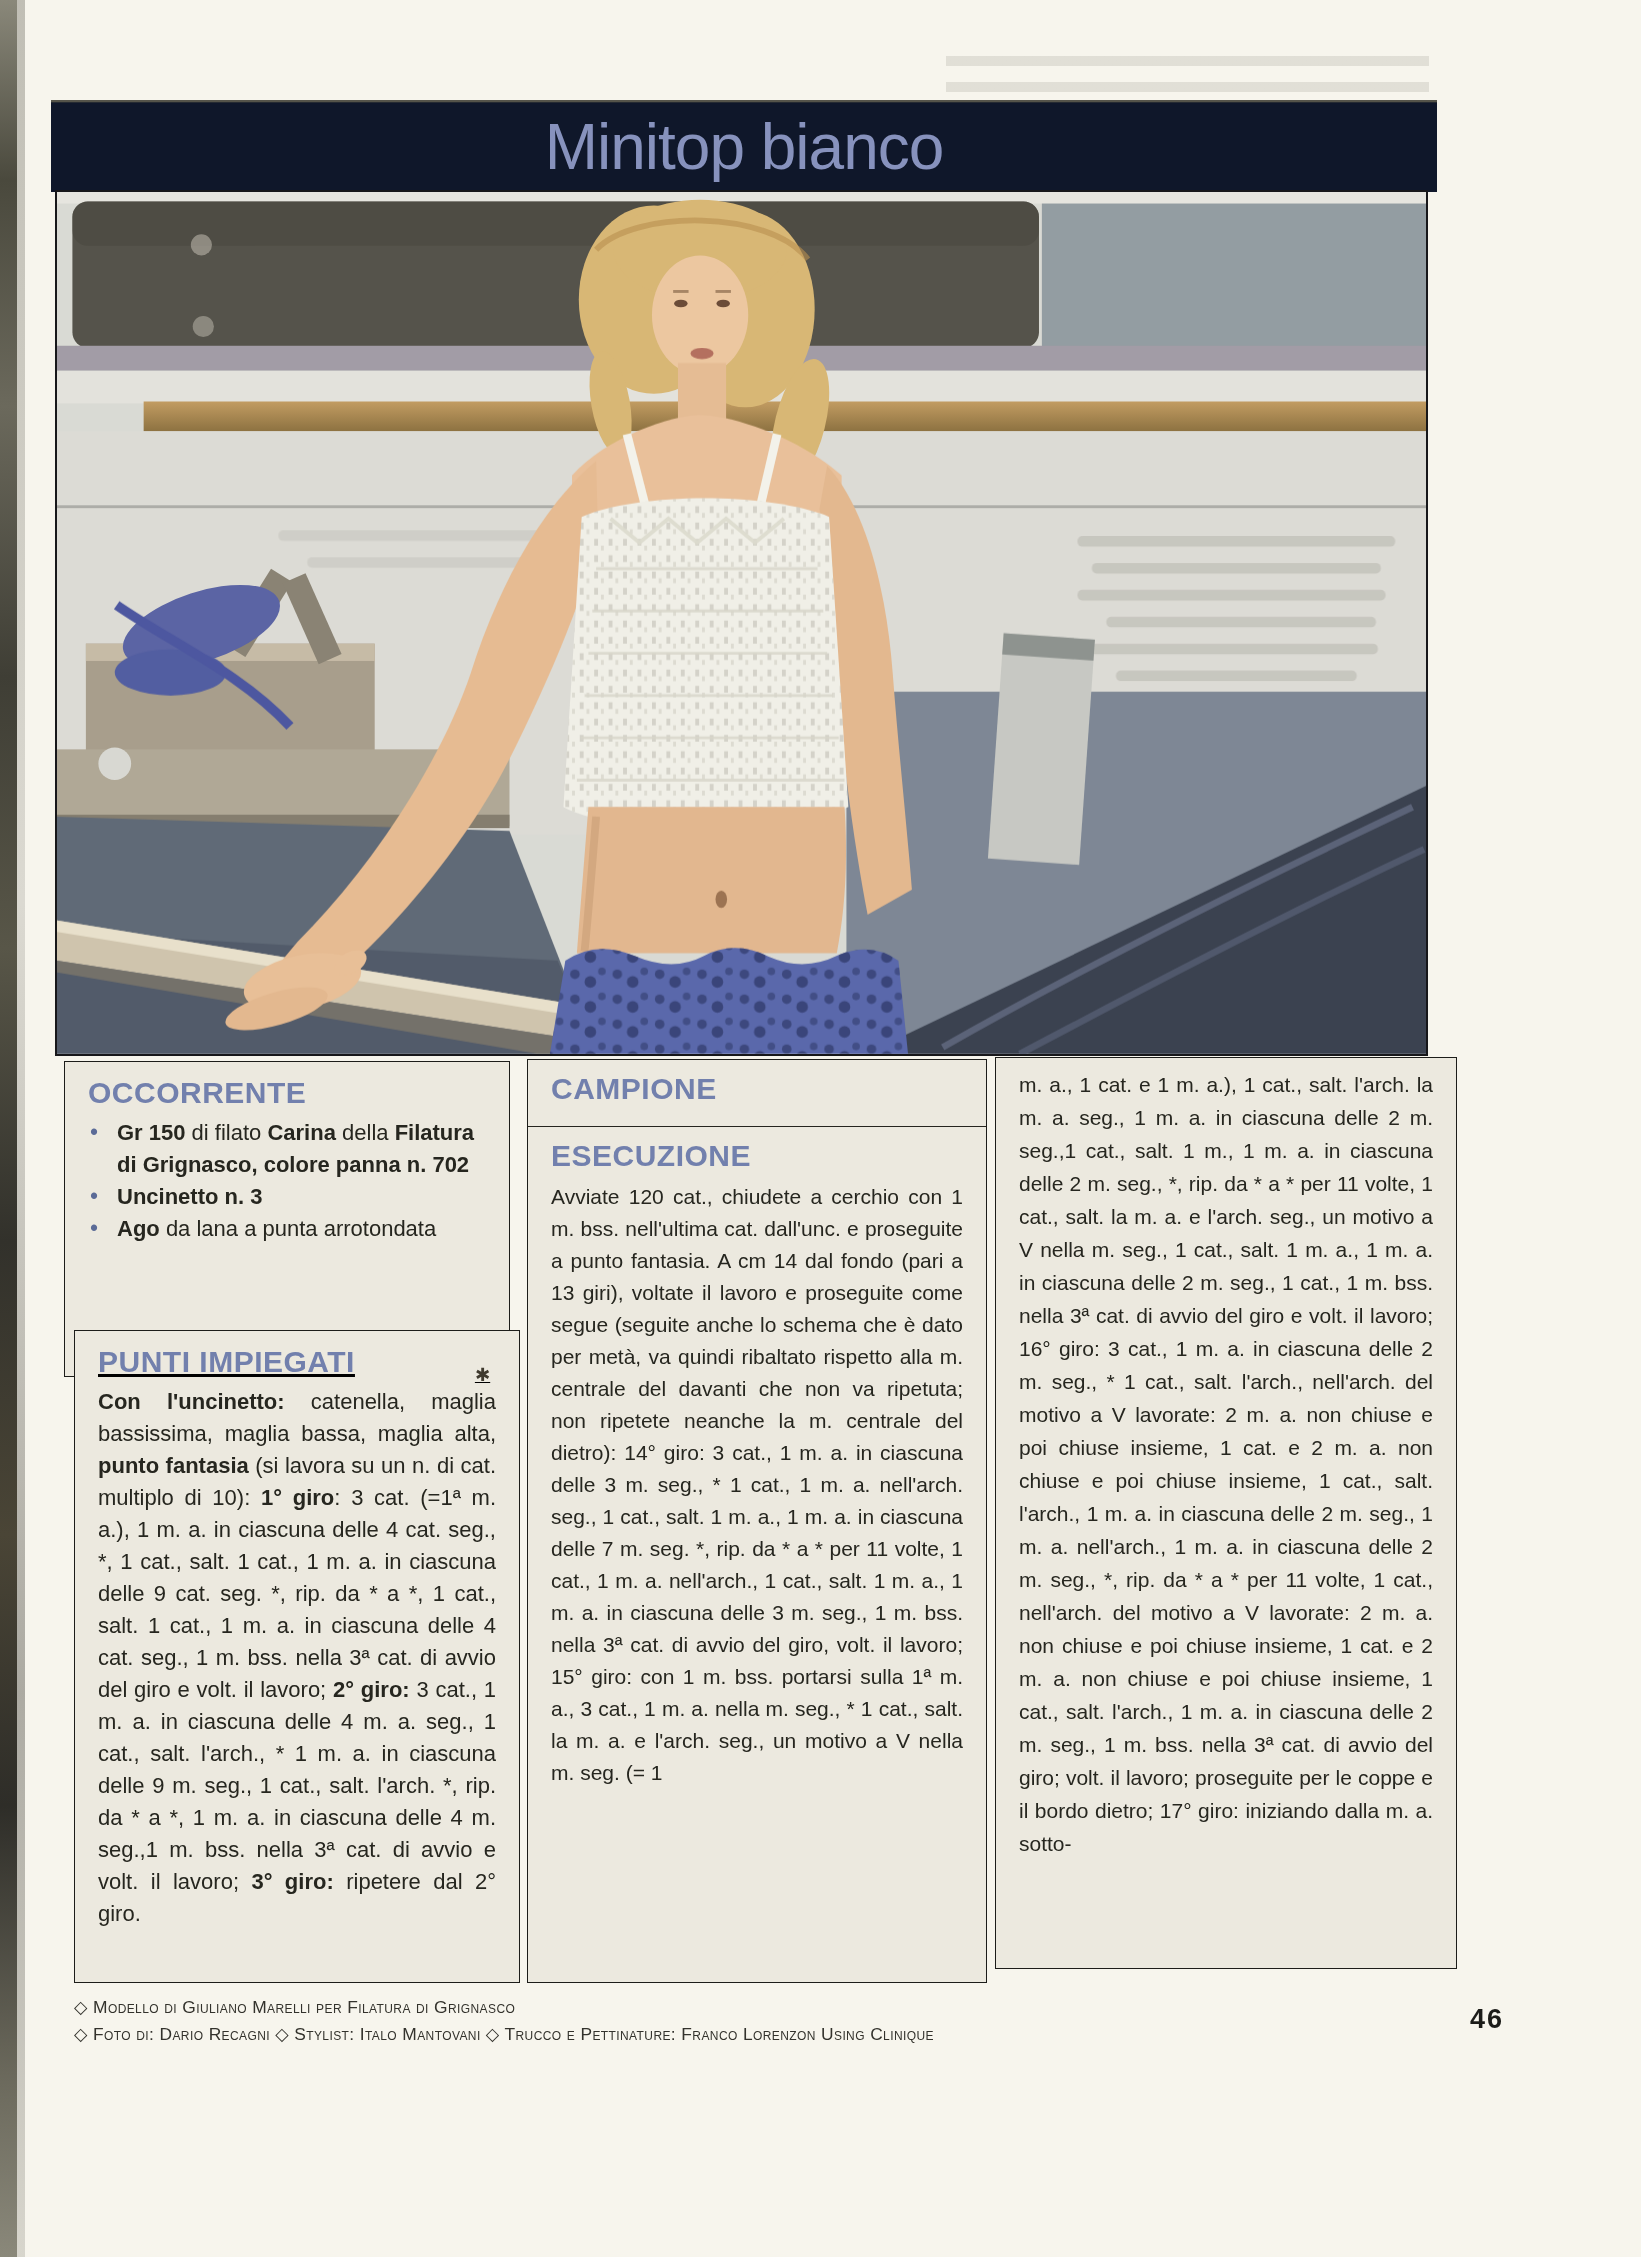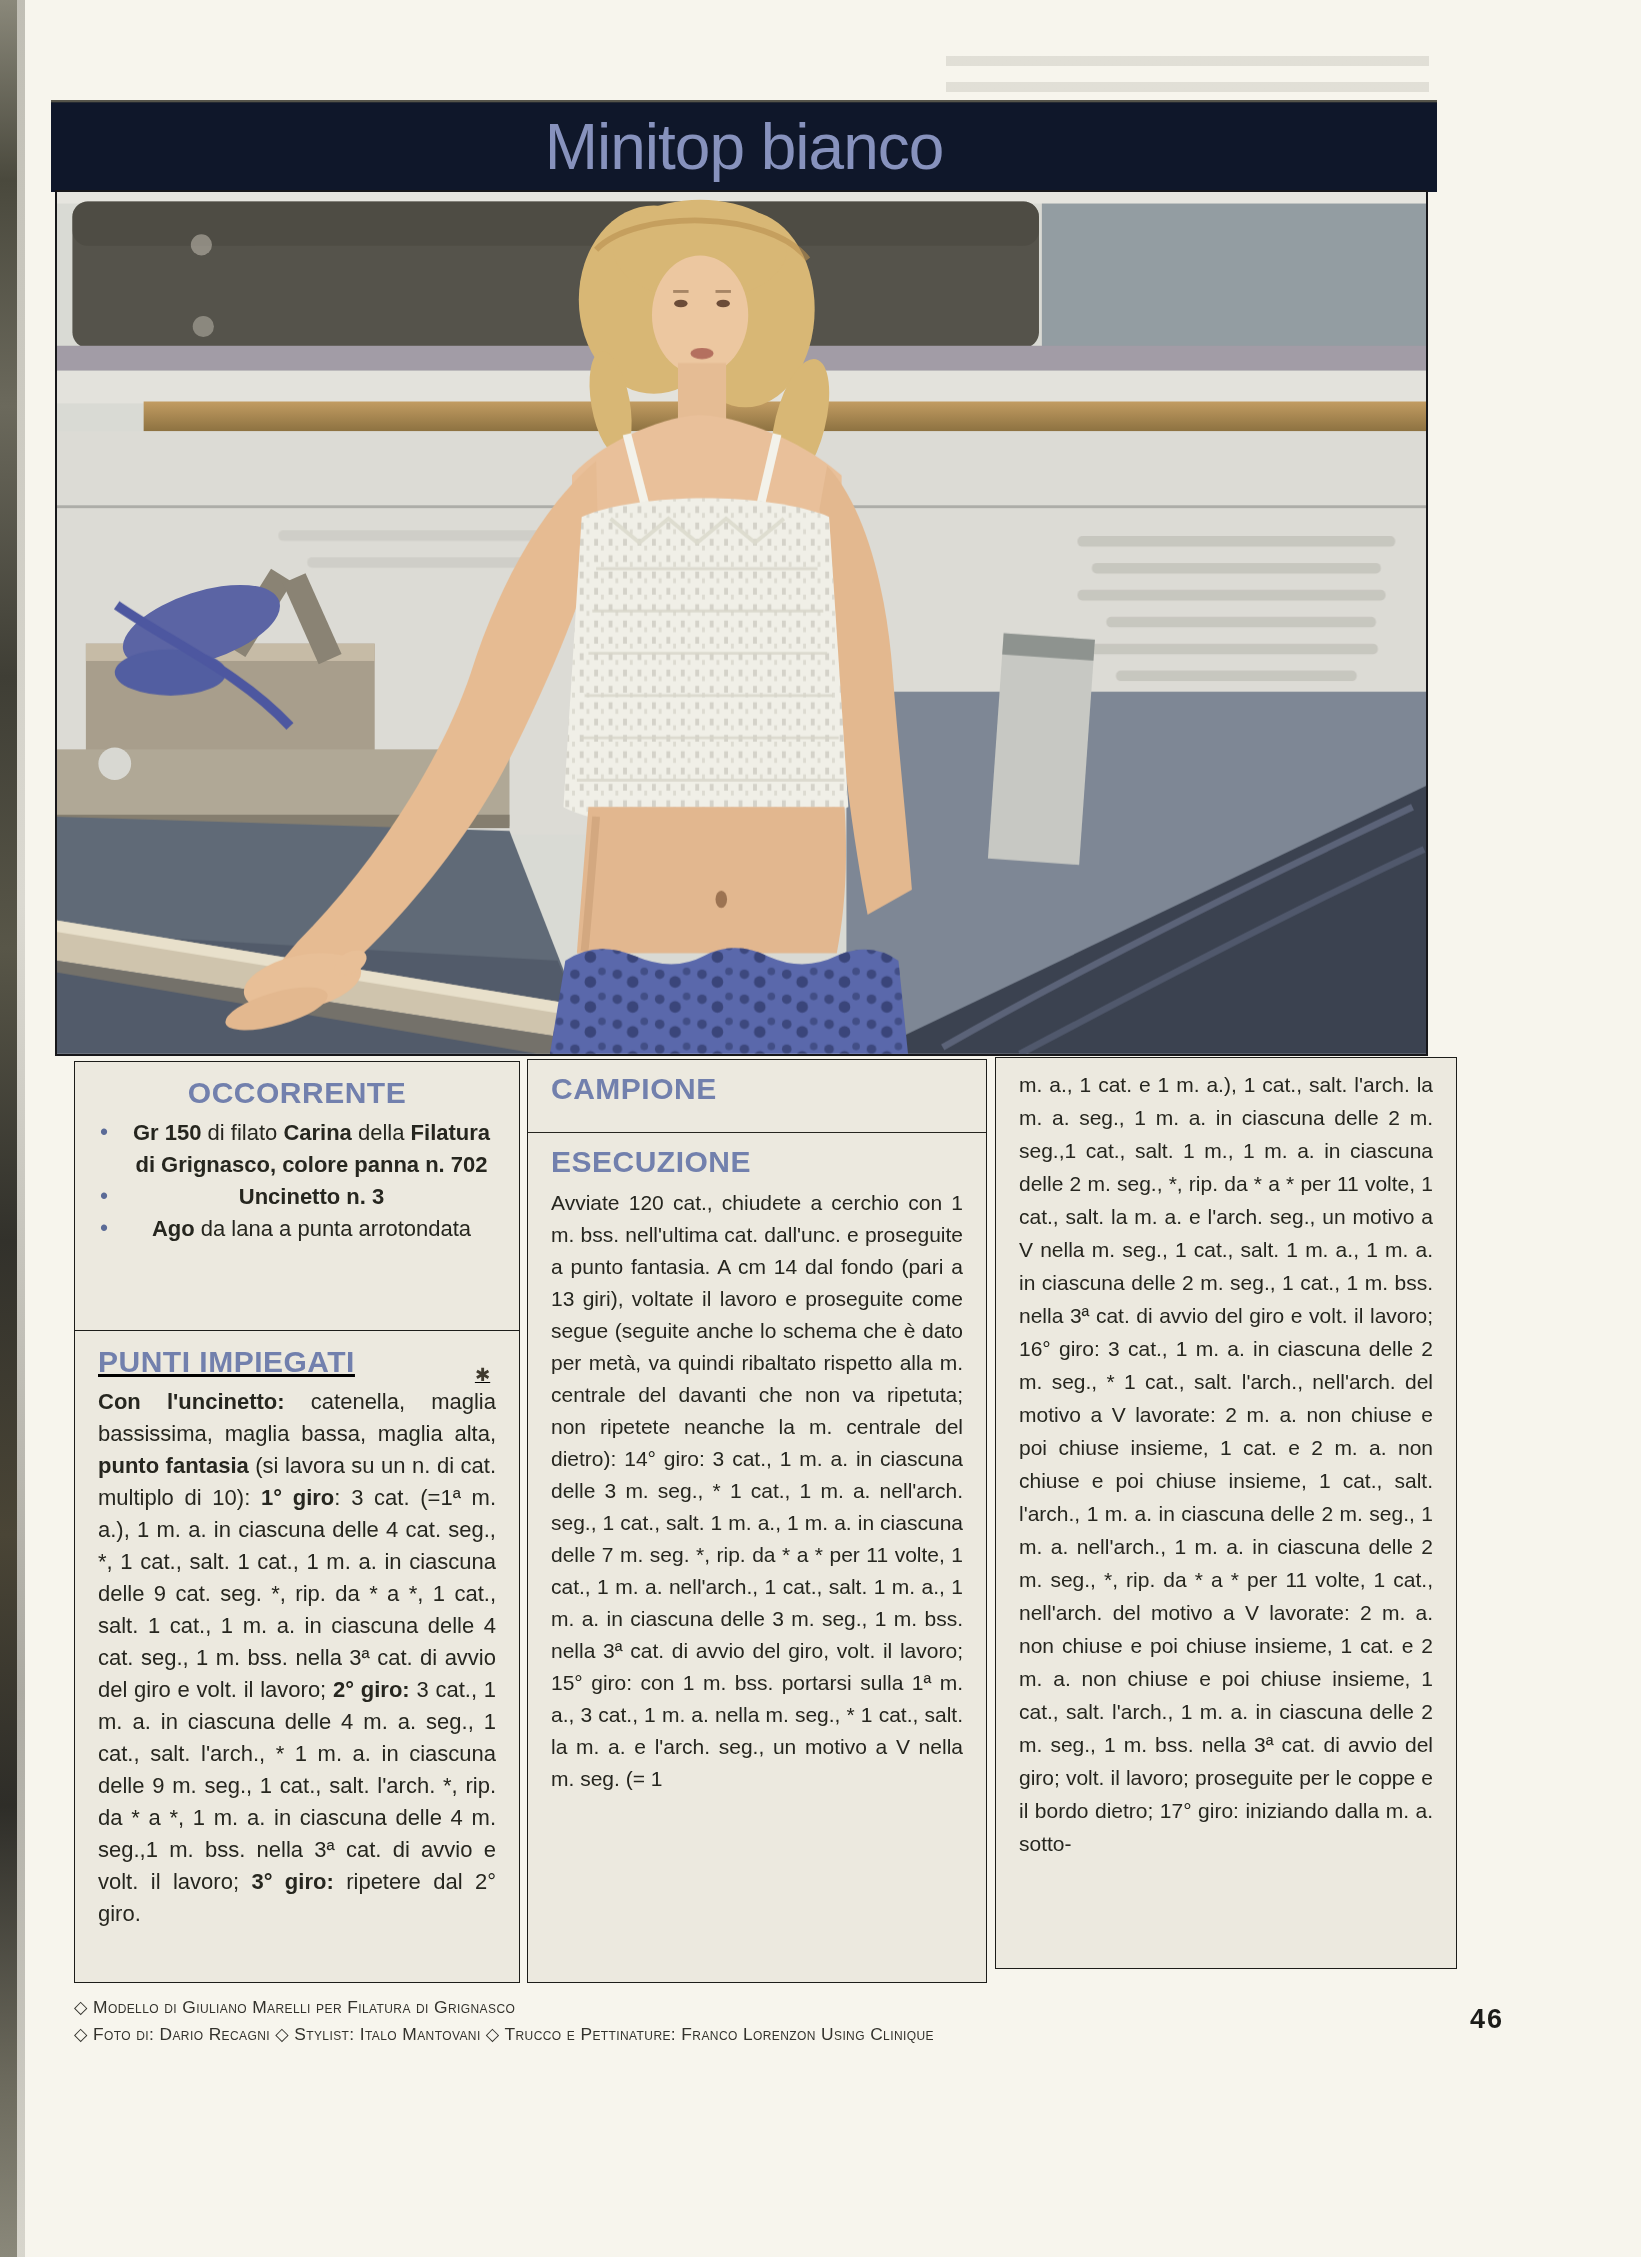--- a/index.html
+++ b/index.html
@@ -34,26 +34,26 @@
   }
   .photo{
     position:absolute;left:55px;top:190px;width:1373px;height:866px;
     border:2.9px solid #17171a;box-sizing:border-box;background:#d9dad4;
   }
   .photo svg{display:block;width:100%;height:100%;}
   .txtbox{
     position:absolute;border:1.9px solid #1d1d1a;box-sizing:border-box;
     background:#ece9df;padding:13.5px 23px;overflow:hidden;
   }
-  .box-occ{left:74px;top:1061px;width:446px;height:316px;text-align:center;}
+  .box-occ{left:64px;top:1061px;width:446px;height:316px;}
   .box-punti{left:74px;top:1330px;width:446px;height:653px;}
   .box-mid{left:527px;top:1059px;width:460px;height:924px;padding:0;}
   .box-right{left:995px;top:1057px;width:462px;height:912px;padding-top:9.7px;}
   .box-mid .sec{padding:11.6px 23px 13.5px 23px;}
-  .box-mid .sec.campione{border-bottom:1.9px solid #26251f;padding-bottom:19px;}
+  .box-mid .sec.campione{border-bottom:1.9px solid #26251f;padding-bottom:13px;}
   h2.hd{
     margin:0 0 7.7px 0;font-size:30px;font-weight:700;color:#7280ad;
     letter-spacing:0.5px;
   }
   .hd-row{display:flex;justify-content:space-between;align-items:flex-end;text-decoration:underline;}
   .orn{font-size:18.3px;color:#3f3a2e;margin:3.9px 5.8px 0 0;}
   p.body{
     margin:0;font-size:21px;line-height:32px;color:#26261f;
     text-align:justify;
   }

